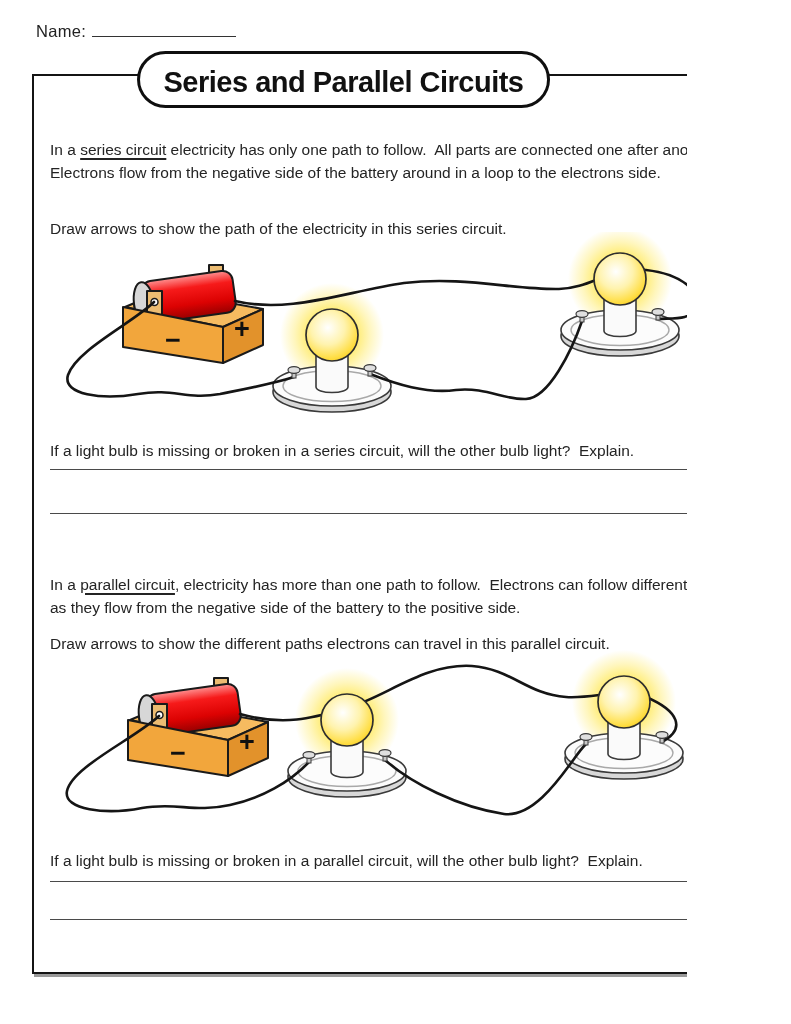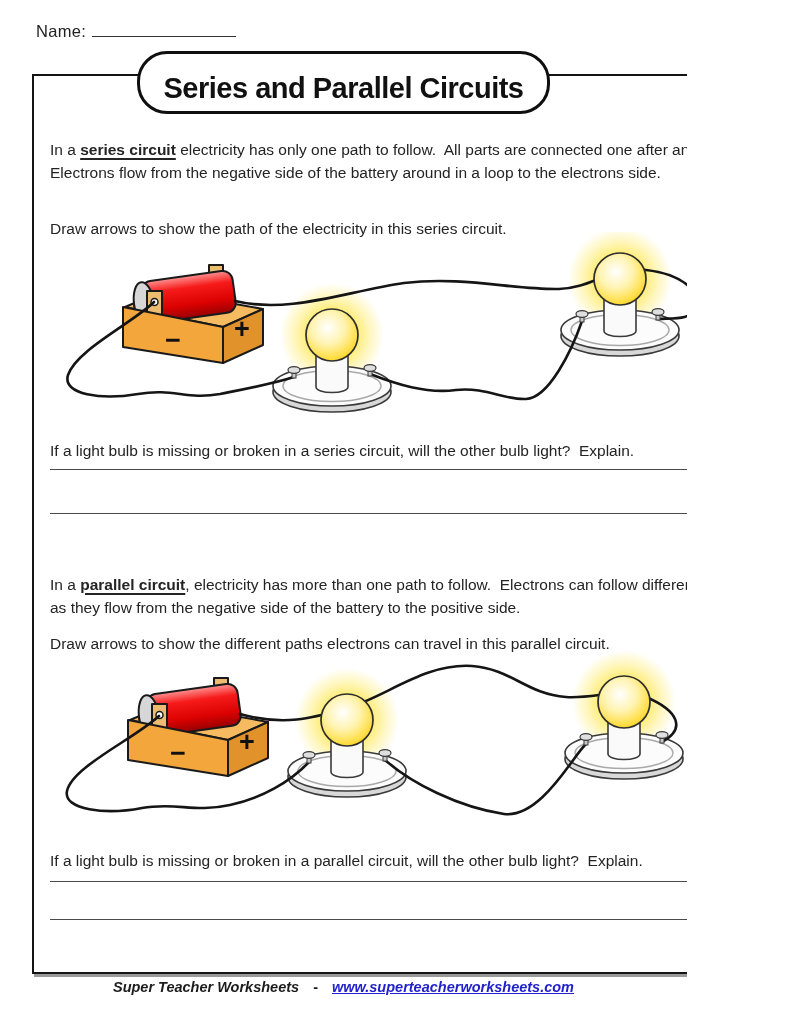--- a/index.html
+++ b/index.html
@@ -6,34 +6,34 @@
   .page {
     position:relative; width:687px; height:1024px; background:#fff;
     font-family:"Liberation Sans", sans-serif; color:#1b1b1b; overflow:hidden;
   }
   .name-row { position:absolute; top:22px; left:36px; font-size:16.5px; color:#222; letter-spacing:.3px; }
   .name-line { display:inline-block; width:144px; height:14px; border-bottom:1.6px solid #333; margin-left:6px; vertical-align:baseline; }
 
   .title-pill {
     position:absolute; top:51px; left:50%; transform:translateX(-50%);
     background:#fff; border:3px solid #0f0f0f; border-radius:30px;
-    padding:18px 24px 6px; font-size:29px; font-weight:bold; letter-spacing:-0.5px;
+    padding:12px 24px 6px; font-size:29px; font-weight:bold; letter-spacing:-0.5px;
     white-space:nowrap; z-index:3; color:#111;
   }
 
   .content-box {
     position:absolute; left:32px; top:74px; width:722px; height:896px;
     border:2px solid #141414; background:#fff; box-shadow:2px 3px 0 #9a9a9a;
   }
 
   .para, .instruction, .question {
     position:absolute; left:16px; width:700px;
     font-size:15.5px; line-height:23px; white-space:pre-wrap; color:#242424;
   }
-  .term { font-weight:bold; text-decoration:underline; text-decoration-thickness:2px; text-underline-offset:3px; }
+  .term { font-weight:normal; text-decoration:underline; text-decoration-thickness:2px; text-underline-offset:3px; }
 
   .illo { position:absolute; left:0; width:722px; height:192px; }
 
   .answer-line { position:absolute; left:16px; width:698px; height:0; border-top:1.4px solid #4a4a4a; }
 
   .footer {
     position:absolute; top:979px; left:0; width:100%; text-align:center;
     font-size:14.5px; font-weight:bold; font-style:italic; color:#1c1c1c;
   }
   .footer .sep { margin:0 14px; font-style:normal; }
@@ -155,17 +155,14 @@
       <use href="#bulb-screws" x="313" y="73"></use>
       <use href="#bulb-screws" x="590" y="55"></use>
     </svg>
 
     <p class="question" style="top:757px">If a light bulb is missing or broken in a parallel circuit, will the other bulb light?  Explain.</p>
     <div class="answer-line" style="top:805px"></div>
     <div class="answer-line" style="top:843px"></div>
 
   </div>
 
-  <div class="footer">
-    <span>Super Teacher Worksheets</span><span class="sep">-</span><a class="link" href="#">www.superteacherworksheets.com</a>
-  </div>
 
 </div>
 
 </body></html>

